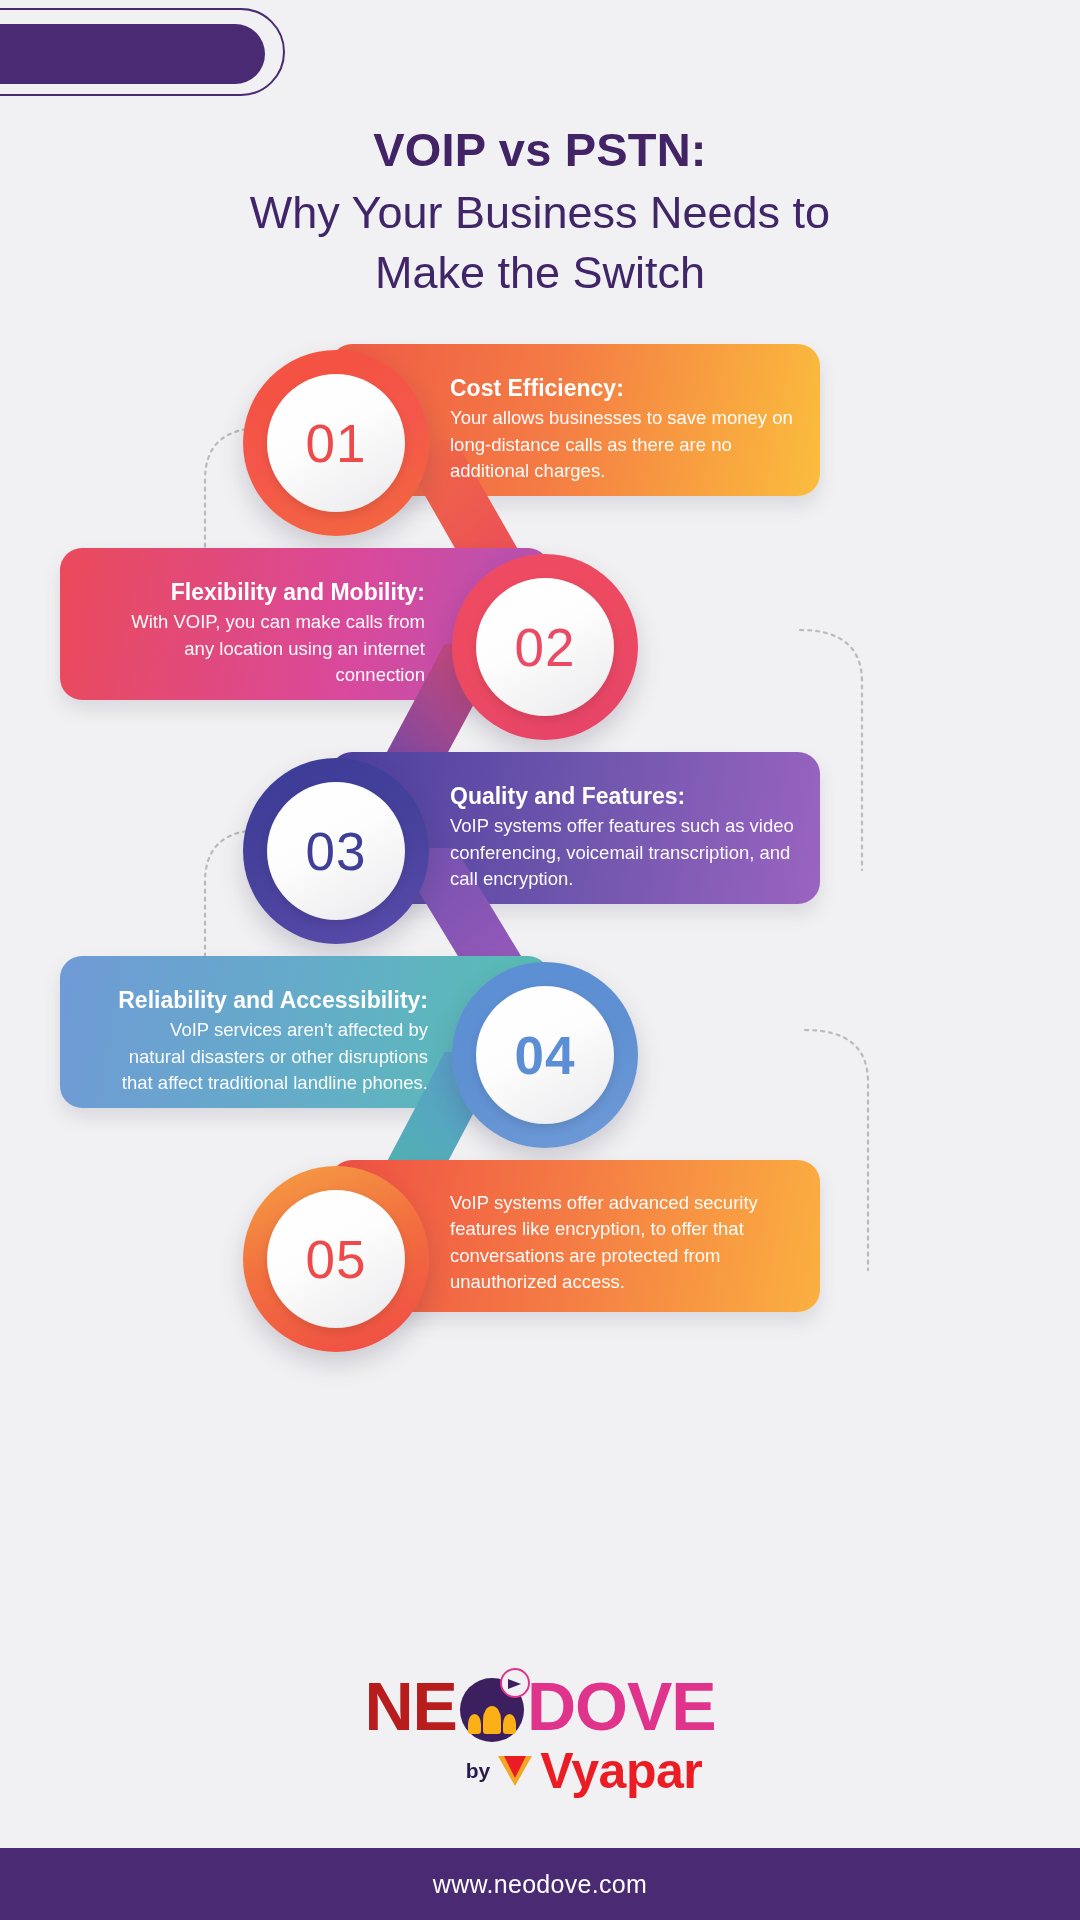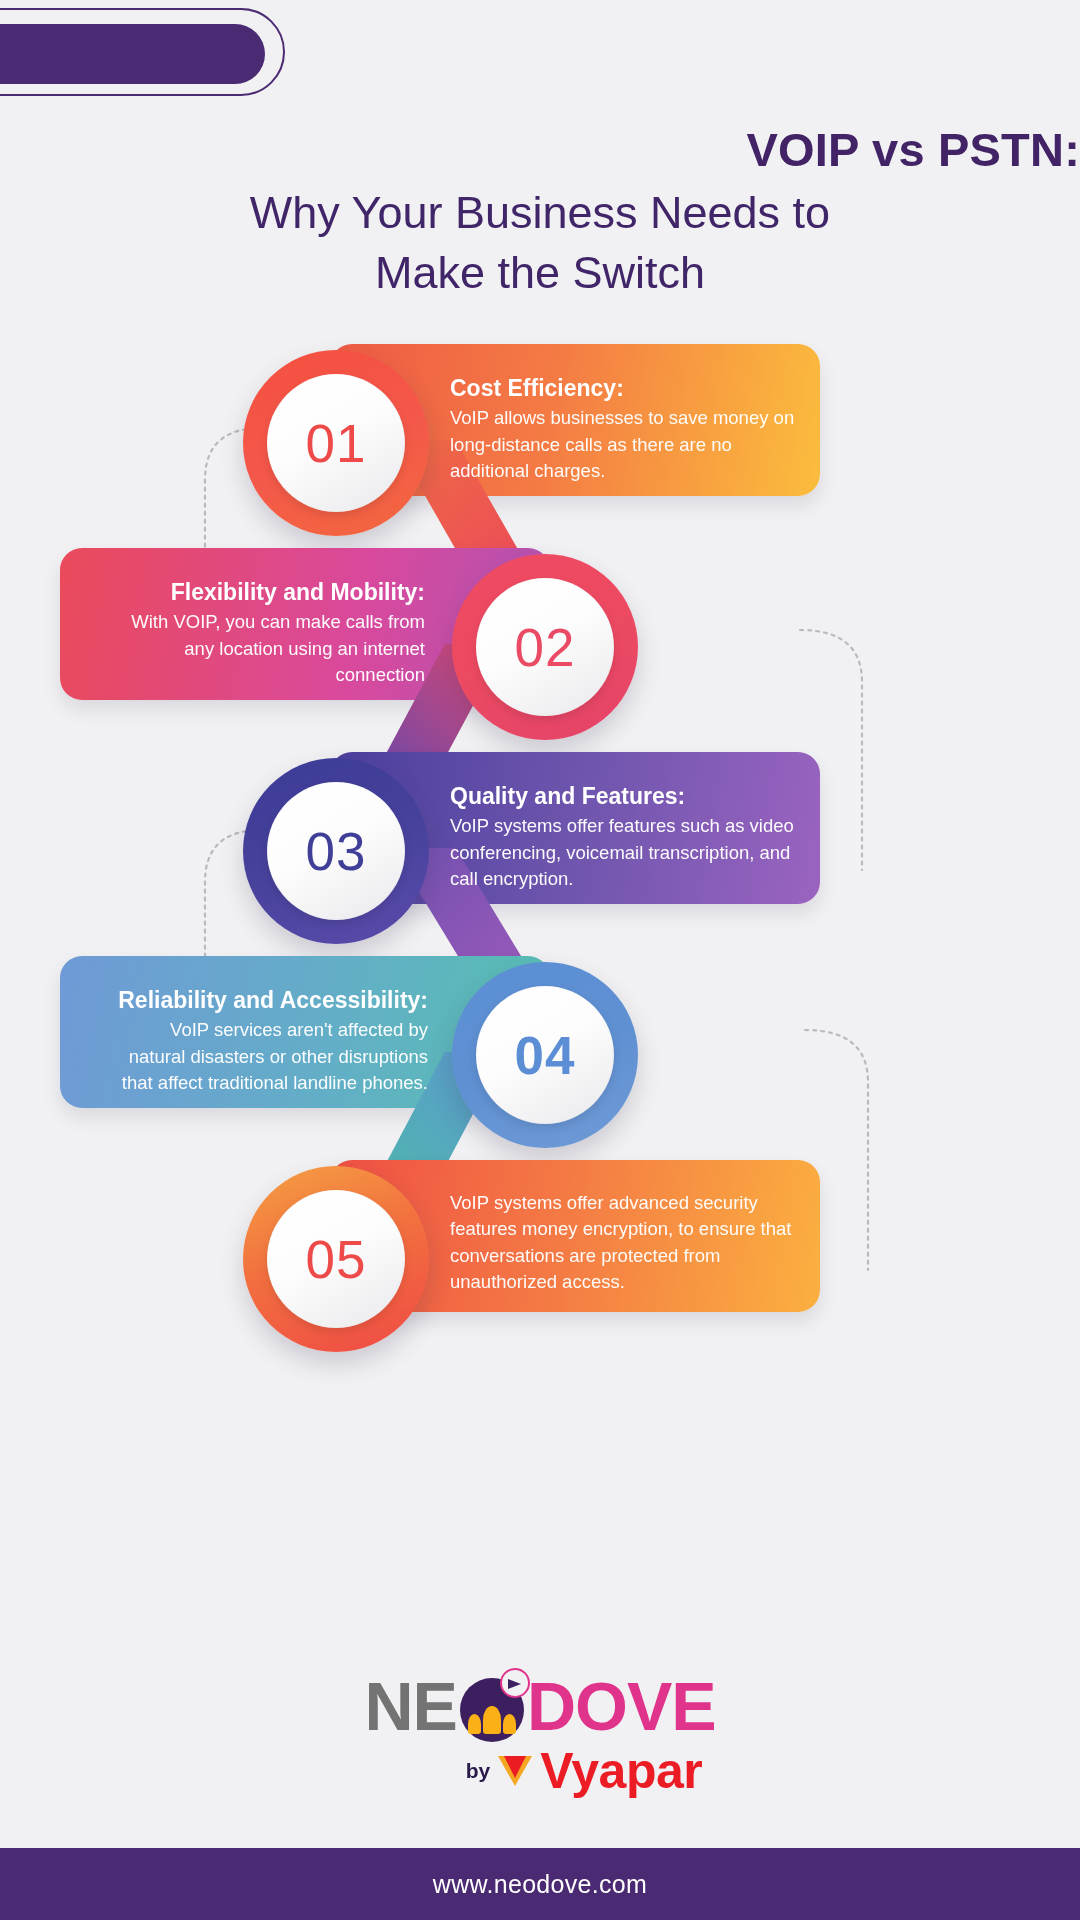--- a/index.html
+++ b/index.html
@@ -24,21 +24,21 @@
     background:#4a2a72; border-radius:999px;
   }
 
   
   #heading{
     position:absolute; top:122px; left:0; width:1080px;
     text-align:center;
   }
   #heading .line1{
     font-size:47px; font-weight:700; color:#412366;
-    letter-spacing:.2px; line-height:1.18;text-align:right;
+    letter-spacing:.2px; line-height:1.18;
   }
   #heading .line2{
     font-size:45px; font-weight:400; color:#402568;
     line-height:1.32; margin-top:6px;
   }
 
   
   #steps{
     position:absolute; top:330px; left:0; width:1080px; height:1030px;
   }
@@ -85,21 +85,21 @@
   #logo{
     position:absolute; top:1672px; left:0; width:1080px;
     text-align:center;
   }
   .logo-row{
     display:flex; align-items:center; justify-content:center; gap:0px;
   }
   .logo-neo, .logo-dove{
     font-size:68px; font-weight:700; letter-spacing:-1px; line-height:1;
   }
-  .logo-neo{ color:#737373; }
+  .logo-neo{ color:#b91c1c; }
   .logo-dove{ color:#e0338b; }
   .logo-orb{
     position:relative; width:64px; height:64px; border-radius:50%;
     background:#3c1f5e; margin:0 3px; display:inline-block; top:4px;
   }
   .orb-people{
     position:absolute; bottom:8px; left:50%; transform:translateX(-50%);
     display:flex; align-items:flex-end; gap:2px;
   }
   .orb-people i{ display:block; background:#fcb017; border-radius:50% 50% 3px 3px; }
@@ -177,21 +177,21 @@
           </defs>
       </svg>
     </div>
     <div class="ring" style="left:243px;top:6px;background:linear-gradient(160deg,#f4503f 0%,#f4574a 50%,#f2683f 100%);">
       <div class="inner">
         <span class="num" style="color:#ef4a4a;">01</span>
       </div>
     </div>
     <div class="bar-txt" style="left:450px;width:350px;">
       <div class="t">Cost Efficiency:</div>
-      <div class="d">VoIP allows businesses to save money on long-distance calls as there are no additional charges.</div>
+      <div class="d">Your allows businesses to save money on long-distance calls as there are no additional charges.</div>
     </div>
   </div>
 
   <div class="step" style="top:218px;left:0;width:1080px;height:200px;">
     <div class="bar" style="left:60px;width:490px;background:linear-gradient(100deg,#ea4a5a 0%,#d9499c 60%,#b054b4 100%);"></div>
     <div class="elbow" style="left:370px;top:96px;width:200px;height:210px;">
       <svg width="220" height="215" viewBox="0 0 220 215" fill="none">
         <path d="M 175 10 L 100 10 L 25 150" stroke="url(#g2)" stroke-width="54" stroke-linecap="round" stroke-linejoin="round" fill="none"></path>
         <defs>
             <linearGradient id="g2" x1="1" y1="0" x2="0" y2="1">
@@ -261,21 +261,21 @@
   </div>
 
   <div class="step" style="top:830px;left:0;width:1080px;height:200px;">
     <div class="bar" style="left:330px;width:490px;background:linear-gradient(100deg,#ef4f44 0%,#f47b44 48%,#fbb040 100%);"></div>
     <div class="ring" style="left:243px;top:6px;background:linear-gradient(160deg,#f5a043 0%,#f2703f 45%,#ef4a45 100%);">
       <div class="inner">
         <span class="num" style="color:#ef4a4a;">05</span>
       </div>
     </div>
     <div class="bar-txt" style="left:450px;width:355px;">
-      <div class="d">VoIP systems offer advanced security features money encryption, to ensure that conversations are protected from unauthorized access.</div>
+      <div class="d">VoIP systems offer advanced security features like encryption, to offer that conversations are protected from unauthorized access.</div>
     </div>
   </div>
 
 </div>
 
 <div id="logo">
   <div class="logo-row">
     <span class="logo-neo">NE</span>
     <span class="logo-orb">
       <span class="orb-mega"></span>

